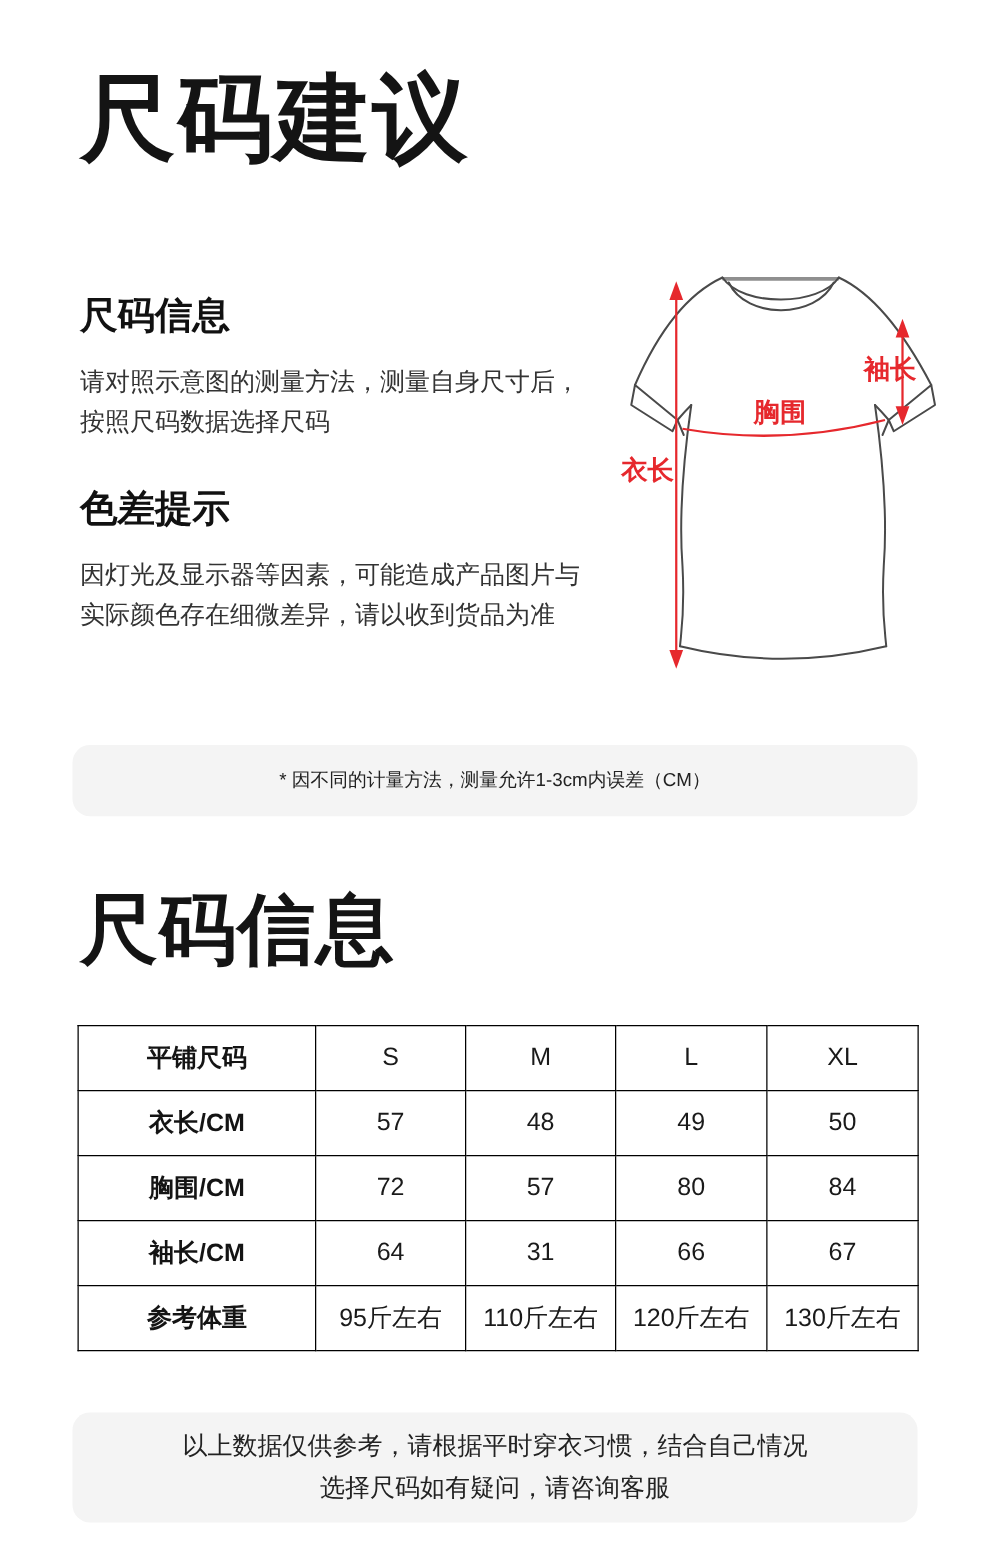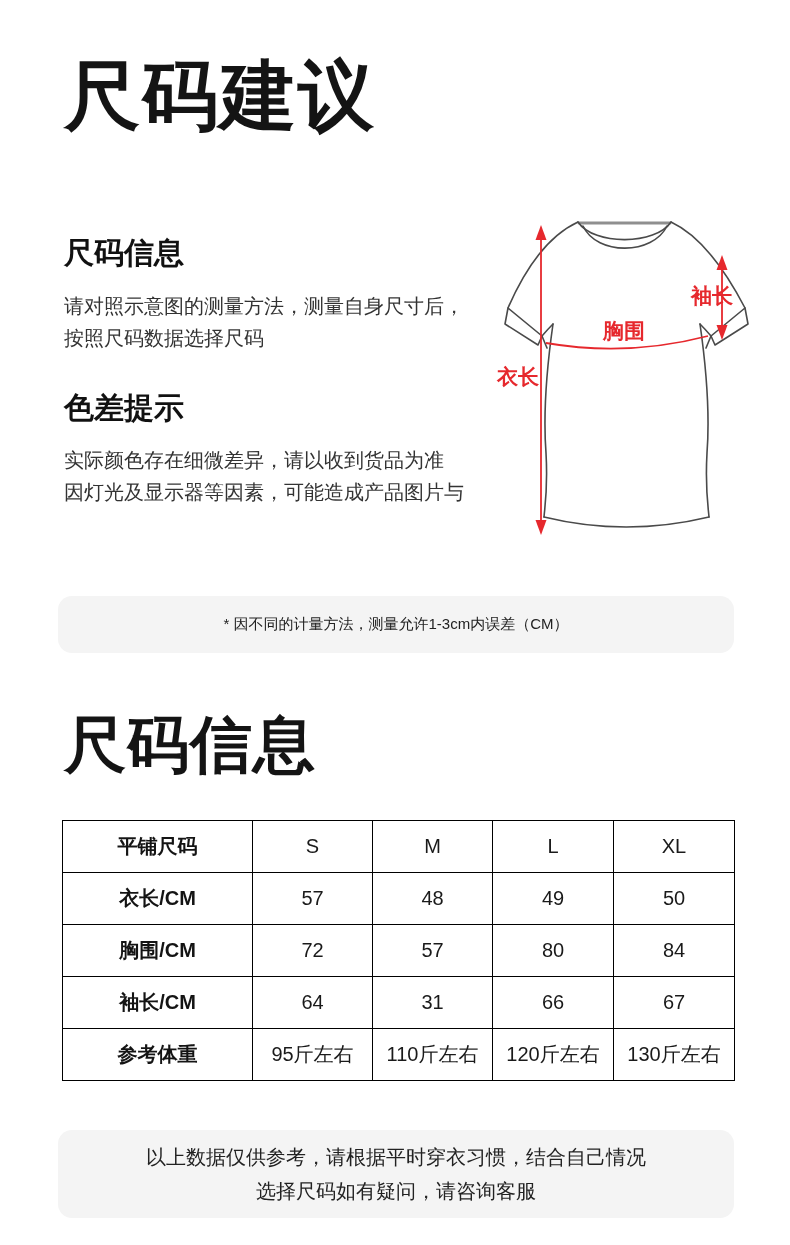--- a/index.html
+++ b/index.html
@@ -60,22 +60,22 @@
   <div class="title-xl">尺码建议</div>
 
   <div class="sec-heading" id="measure-heading">尺码信息</div>
   <div class="sec-body" id="measure-body">
     <div>请对照示意图的测量方法，测量自身尺寸后，</div>
     <div>按照尺码数据选择尺码</div>
   </div>
 
   <div class="sec-heading" id="color-heading">色差提示</div>
   <div class="sec-body" id="color-body">
+    <div>因灯光及显示器等因素，可能造成产品图片与</div>
     <div>实际颜色存在细微差异，请以收到货品为准</div>
-    <div>因灯光及显示器等因素，可能造成产品图片与</div>
   </div>
 
   <div class="shirt-wrap">
     <svg width="270" height="345" viewBox="0 0 270 345">
 
       <g stroke="#4a4a4a" stroke-width="1.6" fill="none" stroke-linecap="round" stroke-linejoin="round">
         <path d="M94,10 L185,10" stroke="#8f8f8f" stroke-width="3"></path>
         <path d="M93,9 C109,33 171,32 186,9"></path>
         <path d="M98,13 C112,43 168,42 182,13"></path>
         <path d="M93,9 C67,21 43,49 23,95"></path>

